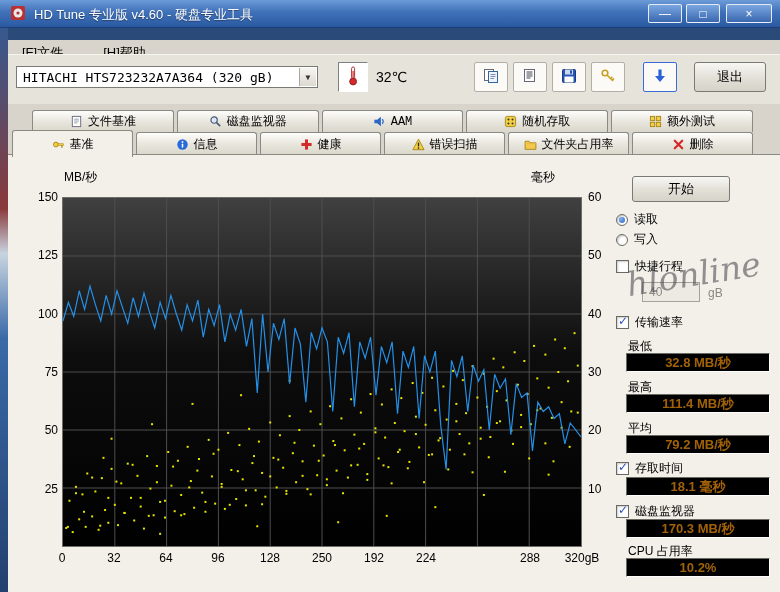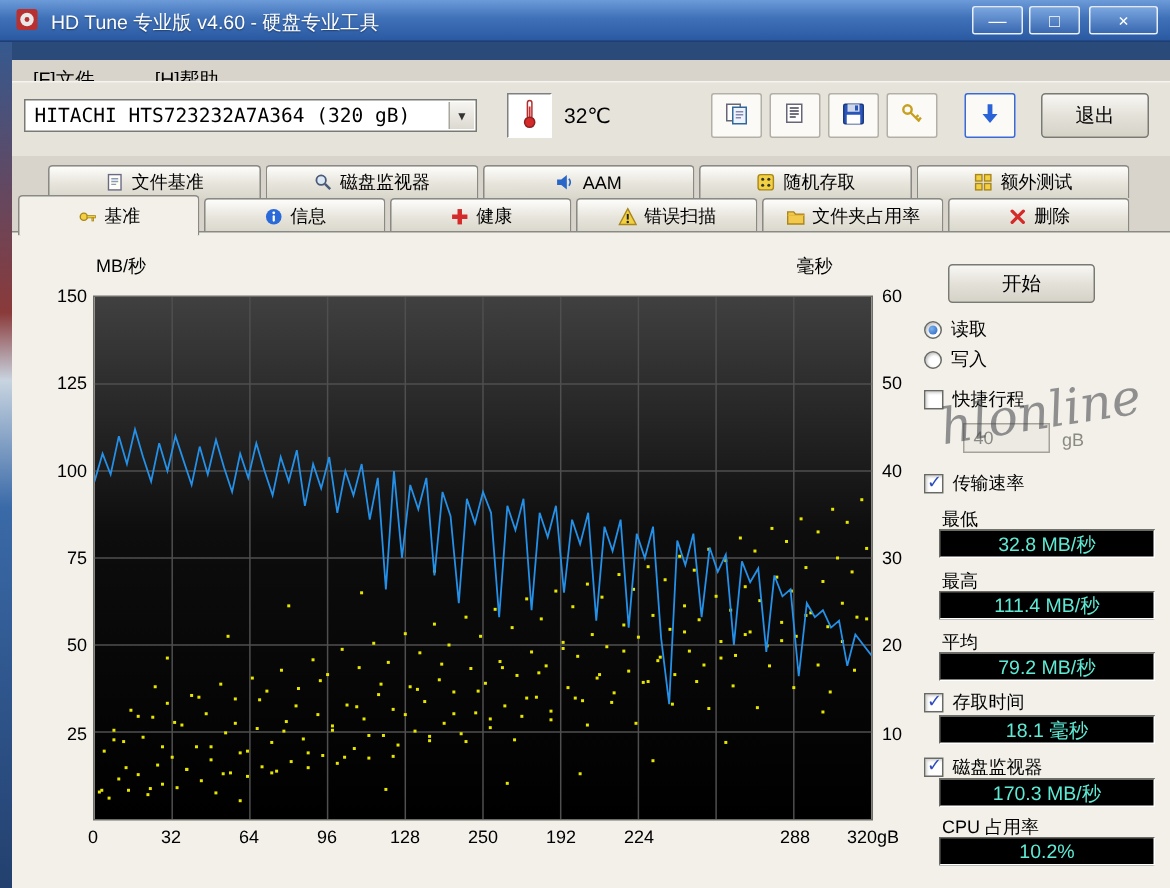--- a/index.html
+++ b/index.html
@@ -51,21 +51,21 @@
   #exit-btn { position:absolute; left:694px; top:62px; width:72px; height:30px; }
 
   
   #tabstrip { position:absolute; left:8px; top:104px; width:772px; height:50px; background:#d8d4cb; }
   .tabrow { position:absolute; display:flex; }
   #tabs-top { left:32px; top:110px; width:724px; height:22px; }
   #tabs-bottom { left:12px; top:132px; width:744px; height:23px; }
   .tab { flex:1; display:flex; align-items:center; justify-content:center; gap:5px;
     background:linear-gradient(180deg,#fdfdfb 0%,#e7e4db 55%,#d9d6cc 100%);
     border:1px solid #8a8a84; border-bottom:none; border-radius:3px 3px 0 0;
-    font-size:12px; margin-right:3px; height:100%; white-space:nowrap; overflow:hidden; }
+    font-size:12px; margin-right:3px; height:100%; white-space:nowrap; overflow:hidden;font-family:Liberation Mono, monospace; }
   .tab.active { background:#f2f0e9; margin-top:-2px; height:27px; z-index:3; position:relative; }
   .tab-ic { display:flex; align-items:center; }
 
   
   #content { position:absolute; left:8px; top:154px; width:772px; height:438px; background:#f2f0e9; border-top:1px solid #8a8a84; }
 
   .axis-unit { position:absolute; font-size:12px; }
   #unit-left { left:64px; top:169px; }
   #unit-right { left:531px; top:169px; }
   #start-btn { position:absolute; left:632px; top:176px; width:98px; height:26px; }
@@ -85,21 +85,21 @@
     position:relative; box-shadow:inset 1px 1px 2px rgba(0,0,0,.25); flex:0 0 auto; }
   .radio.checked .circ::after { content:""; position:absolute; left:2px; top:2px; width:6px; height:6px;
     border-radius:50%; background:radial-gradient(circle at 35% 35%, #7db2ee, #2a62c0); }
   .chk .box { width:13px; height:13px; background:#fff; border:1px solid #6a6a64; position:relative; flex:0 0 auto;
     box-shadow:inset 1px 1px 2px rgba(0,0,0,.2); }
   .chk.checked .box::after { content:"✓"; position:absolute; left:1px; top:-3px; font-size:12px; font-weight:bold; color:#2b4bbf; }
 
   .plabel { position:absolute; font-size:12px; }
   .lcd { position:absolute; width:144px; height:19px; background:#000;
     border:1px solid; border-color:#6a6a64 #ffffff #ffffff #6a6a64;
-    color:#5eead4; font-size:13px; font-weight:normal; display:flex; align-items:center; justify-content:center; }
+    color:#a16207; font-size:13px; font-weight:bold; display:flex; align-items:center; justify-content:center; }
 
   #short-field { position:absolute; left:642px; top:282px; width:58px; height:20px; background:#eceae3;
     border:1px solid #a5a29a; color:#8a8a84; font-size:12px; display:flex; align-items:center; padding-left:6px; }
   #short-unit { position:absolute; left:708px; top:286px; color:#8a8a84; font-size:12px; }
 
   #watermark { position:absolute; left:626px; top:252px; width:170px; font-family:"DejaVu Serif","Liberation Serif",serif;
     font-style:italic; font-size:33px; color:rgba(72,72,78,.58); transform:rotate(-9deg); pointer-events:none; z-index:9; }
 </style>
 </head>
 <body>

